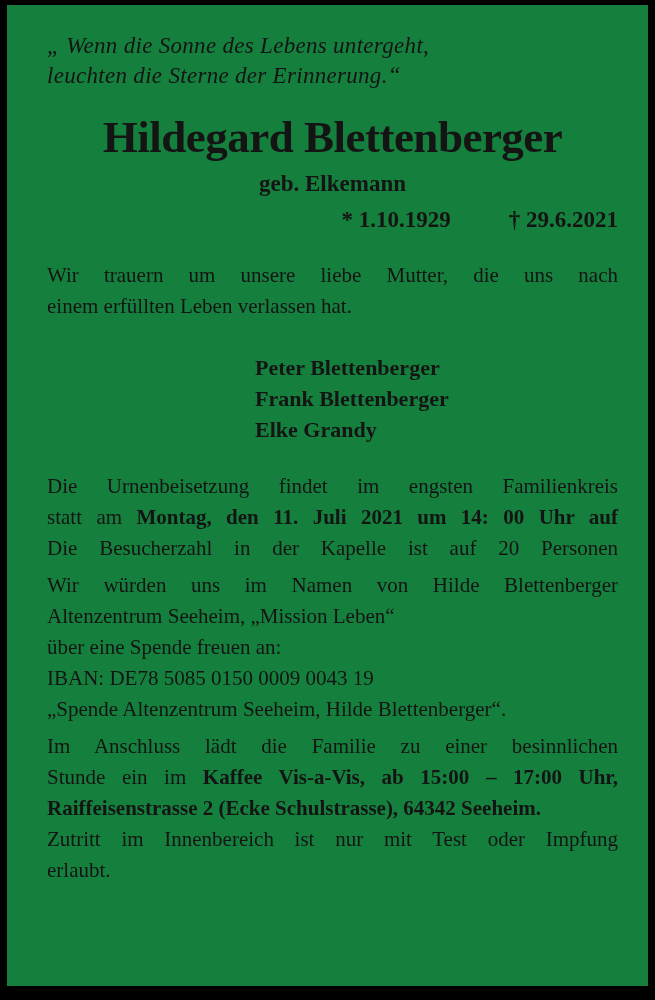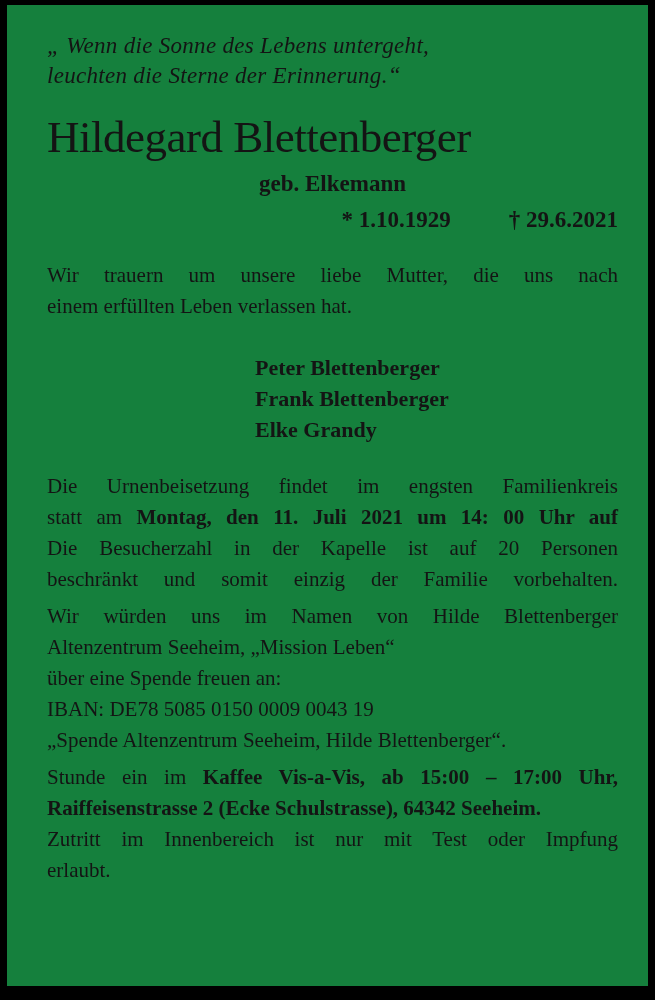--- a/index.html
+++ b/index.html
@@ -26,23 +26,24 @@
   .quote {
     font-style: italic;
     font-size: 23px;
     line-height: 30px;
     letter-spacing: 0.3px;
   }
 
   
   .name {
     margin: 20px 0 0 0;
+    text-align: center;
     font-size: 45px;
     line-height: 52px;
-    font-weight: normal;
+    font-weight: bold;
     letter-spacing: -0.5px;
   }
   .maiden {
     margin-top: 7px;
     text-align: center;
     font-size: 23px;
     line-height: 28px;
     font-weight: bold;
   }
   .dates {
@@ -101,31 +102,31 @@
   <div class="mourners">
     <div class="mourner">Peter Blettenberger</div>
     <div class="mourner">Frank Blettenberger</div>
     <div class="mourner">Elke Grandy</div>
   </div>
 
   <div class="para funeral">
     <div class="jline just">Die Urnenbeisetzung findet im engsten Familienkreis</div>
     <div class="jline just"><span>statt am </span><b>Montag, den 11. Juli 2021 um 14: 00 Uhr auf</b></div>
     <div class="jline just">Die Besucherzahl in der Kapelle ist auf 20 Personen</div>
-    <div class="jline just">beschränkt und somit einzig der Familie vorbehalten.</div>
   </div>
 
   <div class="para donation">
     <div class="jline just">Wir würden uns im Namen von Hilde Blettenberger</div>
     <div class="jline">Altenzentrum Seeheim, „Mission Leben“</div>
     <div class="jline">über eine Spende freuen an:</div>
     <div class="jline">IBAN: DE78 5085 0150 0009 0043 19</div>
     <div class="jline">„Spende Altenzentrum Seeheim, Hilde Blettenberger“.</div>
   </div>
 
   <div class="para reception">
+    <div class="jline just">Im Anschluss lädt die Familie zu einer besinnlichen</div>
     <div class="jline just"><span>Stunde ein im </span><b>Kaffee Vis-a-Vis, ab 15:00 – 17:00 Uhr,</b></div>
     <div class="jline"><b>Raiffeisenstrasse 2 (Ecke Schulstrasse), 64342 Seeheim.</b></div>
     <div class="jline just">Zutritt im Innenbereich ist nur mit Test oder Impfung</div>
     <div class="jline">erlaubt.</div>
   </div>
 
 </div>
 
 </body></html>

